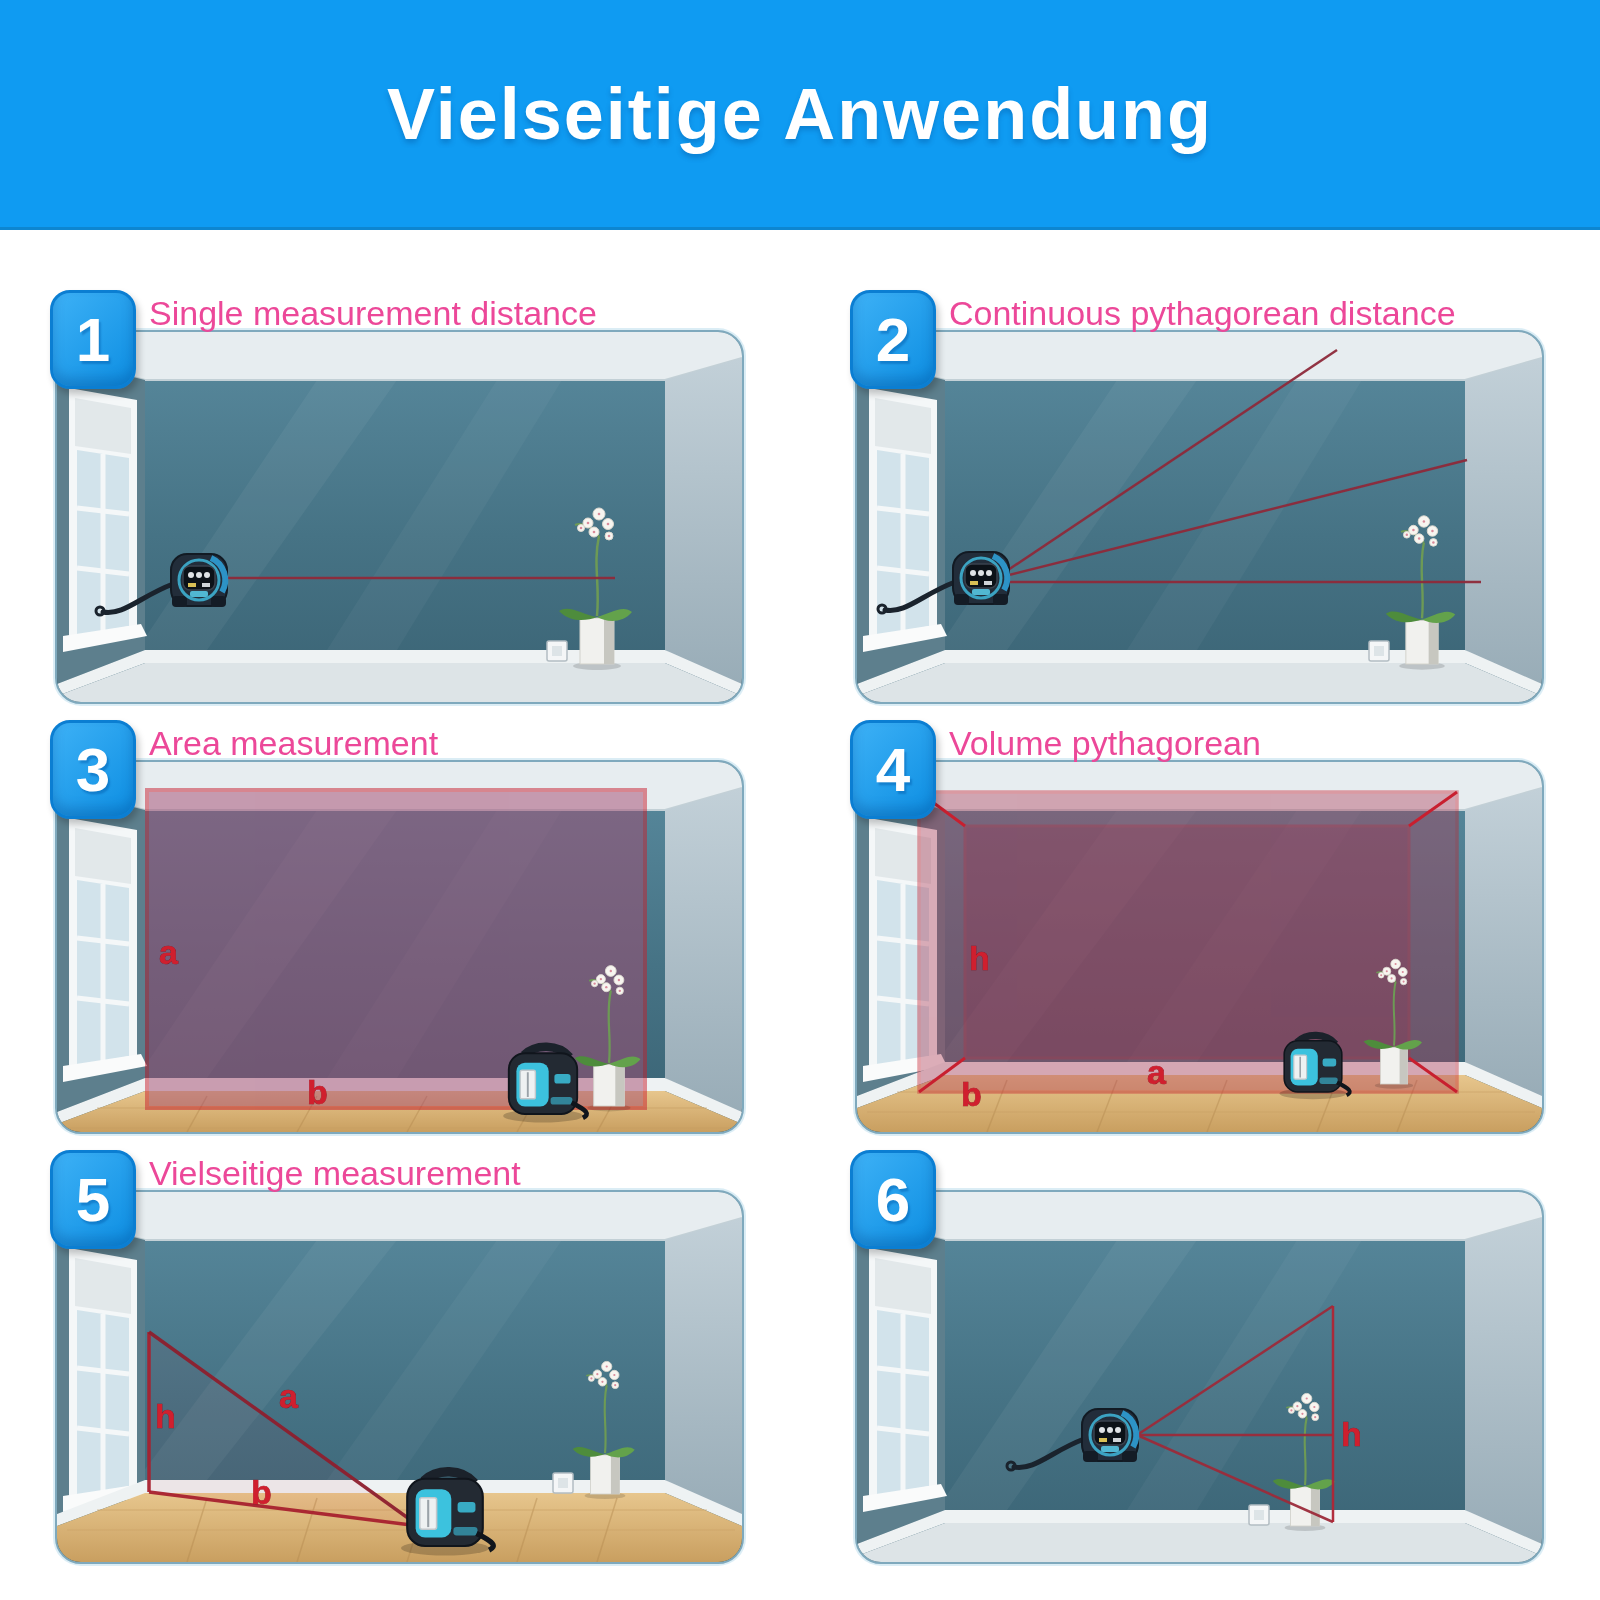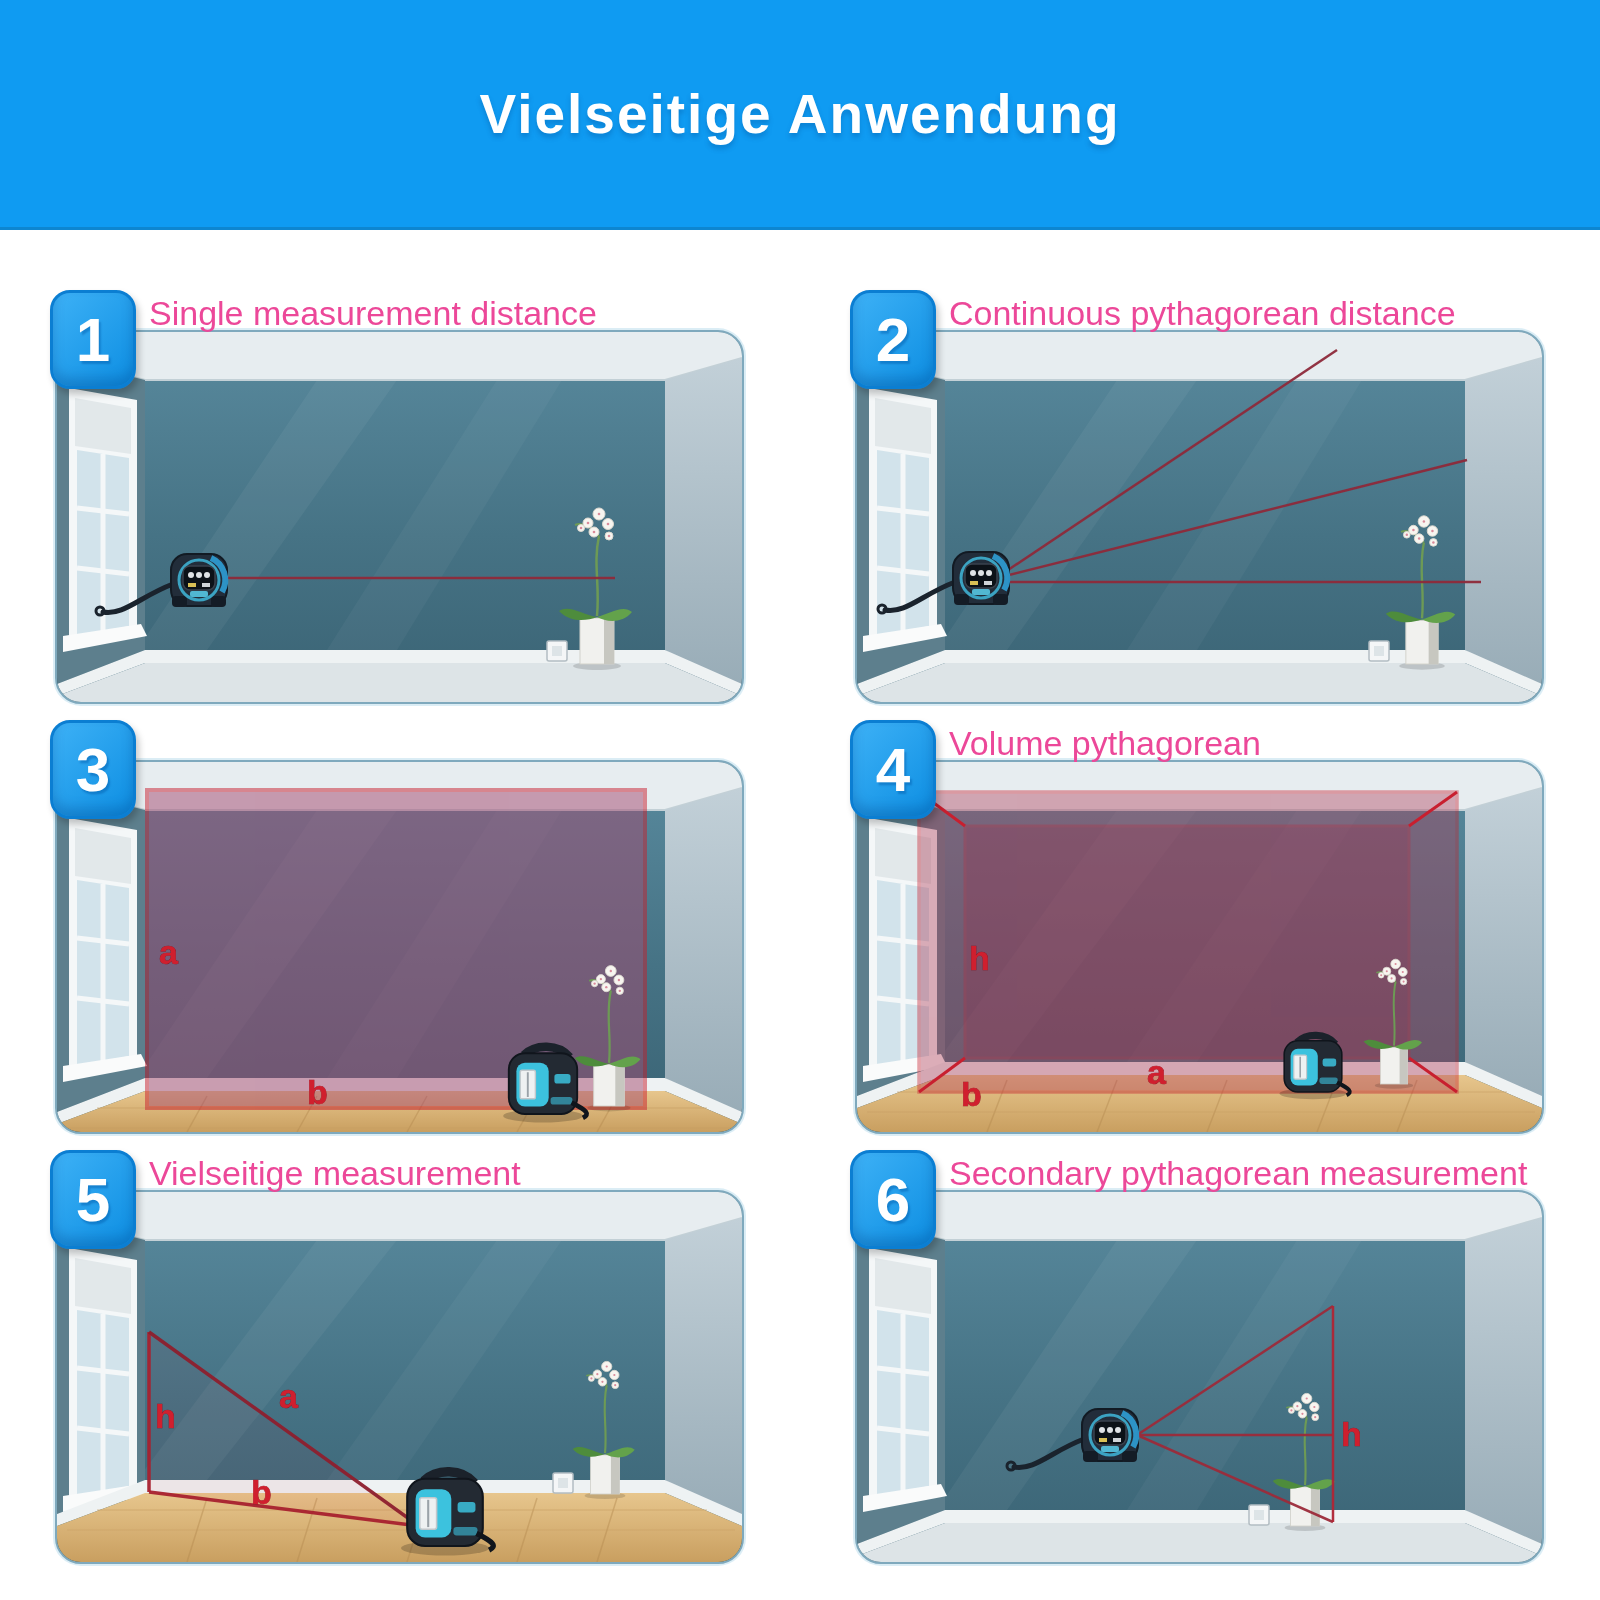--- a/index.html
+++ b/index.html
@@ -2,21 +2,21 @@
 <html><head>
 <meta charset="utf-8">
 <style>
   html,body{margin:0;padding:0;}
   body{width:1600px;height:1600px;background:#ffffff;position:relative;
        font-family:"Liberation Sans",sans-serif;overflow:hidden;}
 
   .banner{position:absolute;left:0;top:0;width:1600px;height:227px;
           display:flex;align-items:center;justify-content:center;
           border-bottom:3px solid #0d86d0;}
-  .banner-title{color:#ffffff;font-size:55px;font-weight:bold;letter-spacing:2px;
+  .banner-title{color:#ffffff;font-size:72px;font-weight:bold;letter-spacing:2px;
                 text-shadow:0 4px 5px rgba(0,70,140,.30);}
 
   .panel{position:absolute;width:685px;height:370px;}
   #panel-0{left:55px;top:330px;}  #panel-1{left:855px;top:330px;}
   #panel-2{left:55px;top:760px;}  #panel-3{left:855px;top:760px;}
   #panel-4{left:55px;top:1190px;} #panel-5{left:855px;top:1190px;}
 
   .badge{position:absolute;left:-5px;top:-40px;width:80px;height:93px;z-index:4;
          background:linear-gradient(135deg,#3db1f6,#0d8ee2);
          border:3px solid #0b7ed2;border-radius:20px;
@@ -292,20 +292,21 @@
           <line x1="-16" y1="-44" x2="-16" y2="-18" stroke="#9aa2a8" stroke-width="2"></line>
           <rect x="12" y="-42" width="17" height="10" rx="3" fill="#3cc2de" opacity="0.85"></rect>
           <rect x="8" y="-18" width="23" height="8" rx="3" fill="#3cc2de" opacity="0.6"></rect>
           <path d="M30,-12 C46,-4 50,0 42,4" stroke="#10151c" stroke-width="5" fill="none"></path>
         </g>
         <text x="102" y="202" class="ann">a</text>
         <text x="250" y="342" class="ann">b</text>
       </svg>
     </div>
   <span class="badge">3</span>
+  <span class="panel-label">Area measurement</span>
 </section>
 
 <section class="panel" id="panel-3">
   <div class="photo">
       <svg class="scene" viewBox="0 0 685 370">
         <defs>
           <linearGradient id="wg3" x1="0" y1="0" x2="0" y2="1">
             <stop offset="0" stop-color="#598a9e"></stop>
             <stop offset="0.55" stop-color="#467385"></stop>
             <stop offset="1" stop-color="#3a6374"></stop>
@@ -571,14 +572,13 @@
           <circle cx="0" cy="-5" r="3" fill="#dfe3e6"></circle>
           <circle cx="8" cy="-5" r="3" fill="#dfe3e6"></circle>
           <rect x="-11" y="3" width="8" height="4" fill="#d9c055"></rect>
           <rect x="3" y="3" width="8" height="4" fill="#cfd4d8"></rect>
           <rect x="-9" y="11" width="18" height="6" rx="2" fill="#57c7e3" opacity="0.9"></rect>
         </g>
         <text x="484" y="254" class="ann">h</text>
       </svg>
     </div>
   <span class="badge">6</span>
-  <span class="panel-label">Secondary pythagorean measurement</span>
 </section>
 
 </body></html>

